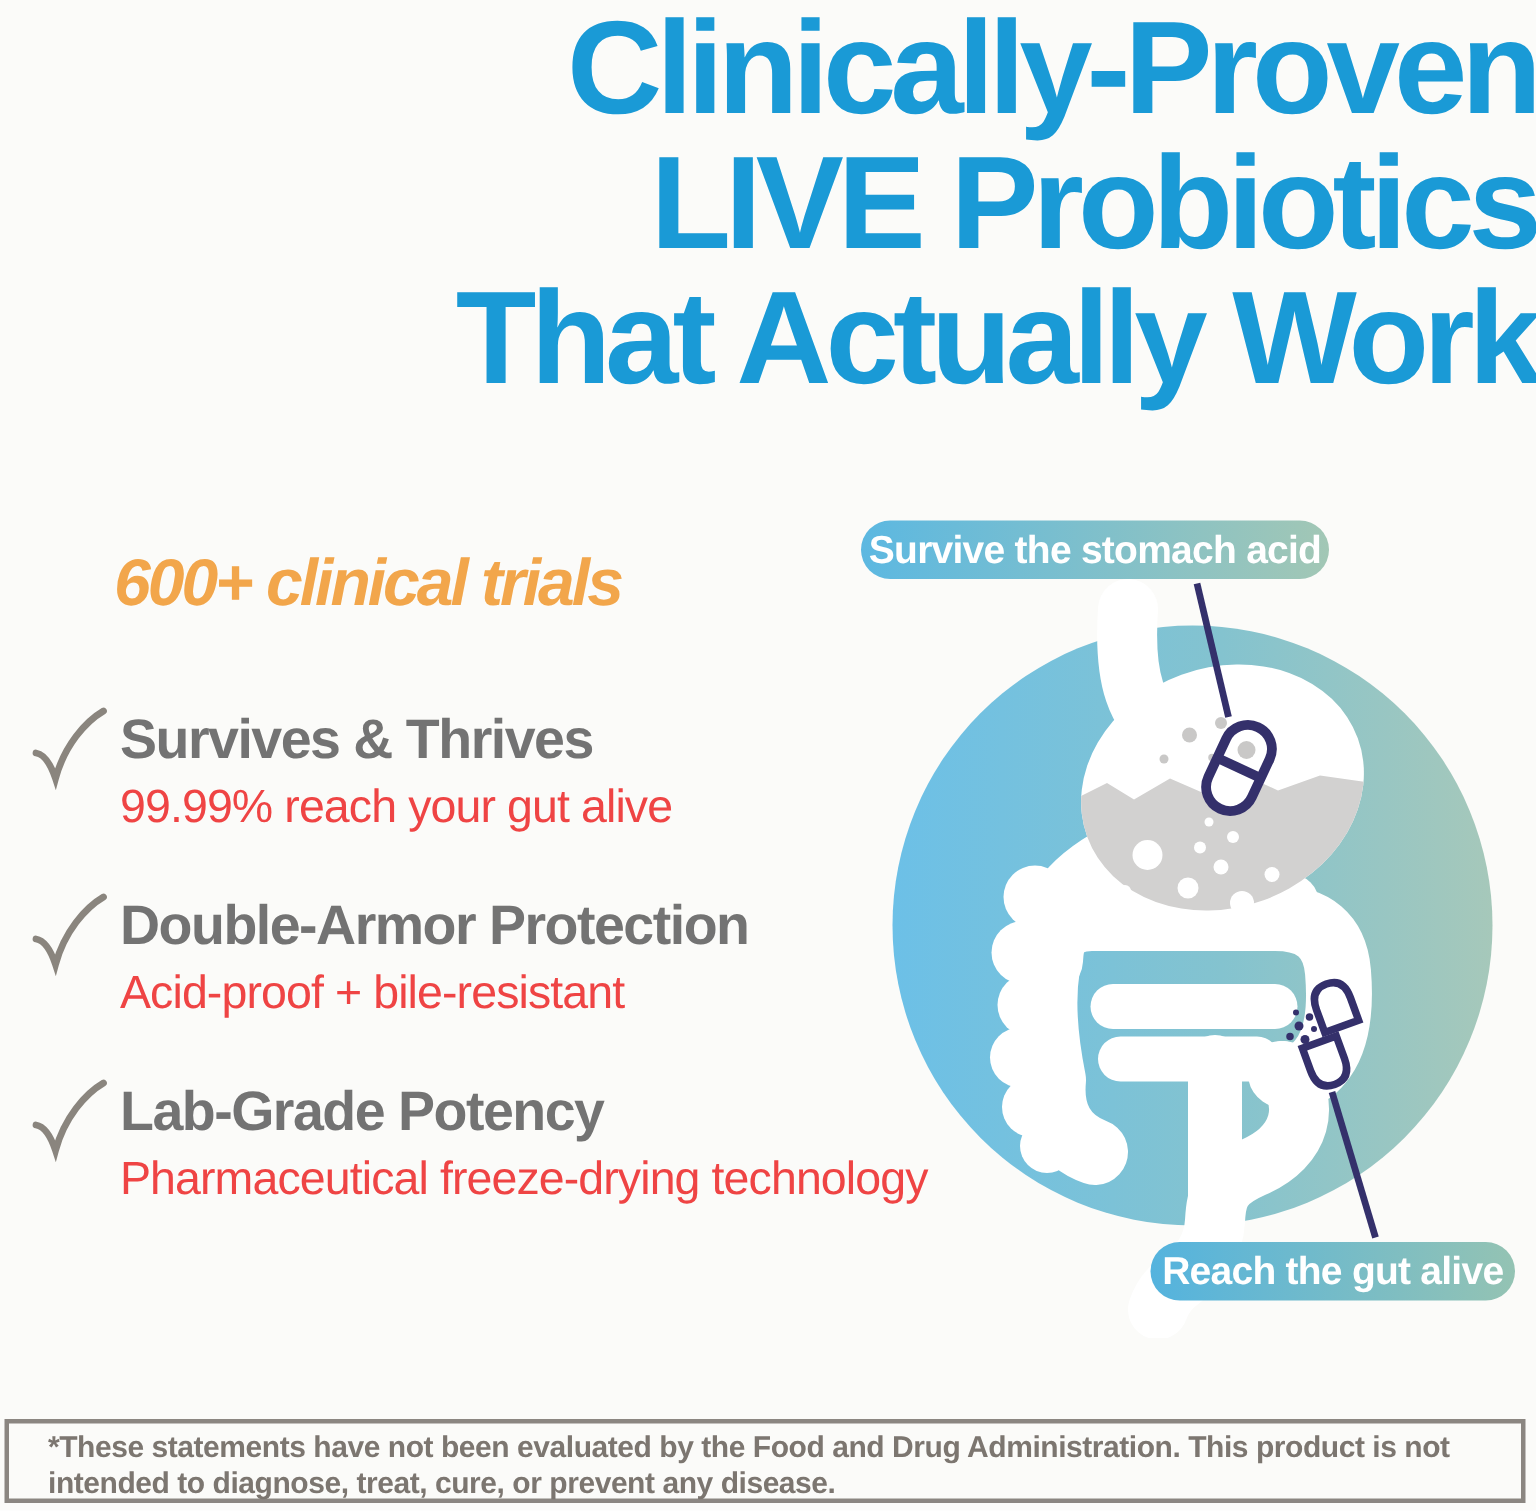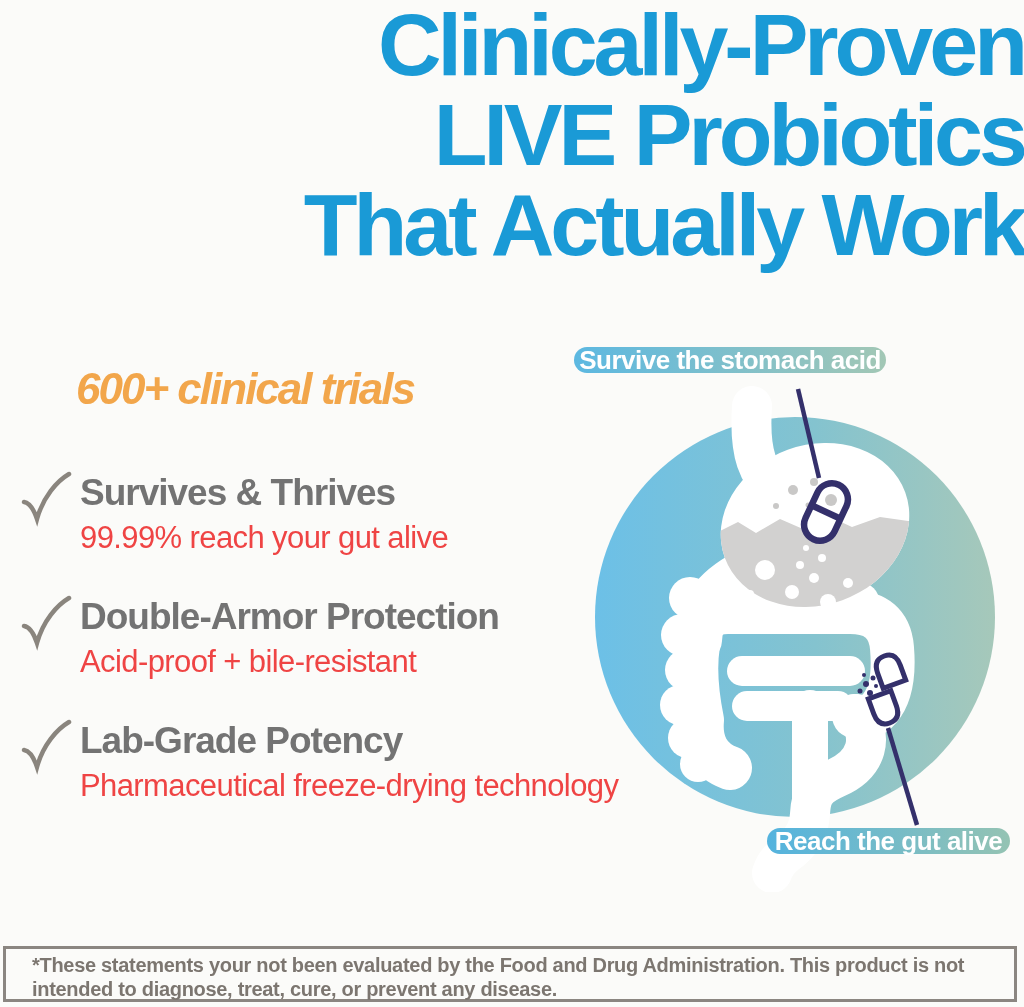--- a/index.html
+++ b/index.html
@@ -21,21 +21,21 @@
     font-size:44px;letter-spacing:-2px;white-space:nowrap;
   }
   
   .check{position:absolute;left:20px;}
   .benefit{position:absolute;left:80px;z-index:2;}
   .b-title{font-size:37px;line-height:42px;font-weight:bold;color:#737373;letter-spacing:-1px;white-space:nowrap;}
   .b-sub{font-size:31px;line-height:36px;margin-top:6px;color:#ef4444;letter-spacing:-0.6px;white-space:nowrap;}
   
   .gut{position:absolute;left:560px;top:340px;z-index:1;}
   .pill{
-    position:absolute;height:26px;border-radius:20px;z-index:3;
+    position:absolute;height:39px;border-radius:20px;z-index:3;
     display:flex;align-items:center;justify-content:center;
     color:#ffffff;font-weight:bold;font-size:26px;letter-spacing:-0.5px;white-space:nowrap;
   }
   .pill-top{left:574px;top:347px;width:312px;background:linear-gradient(90deg,#5cb8e1,#a2c7b5);}
   .pill-bottom{left:767px;top:828px;width:243px;background:linear-gradient(90deg,#54b3de,#94c3b3);}
   
   .disclaimer{
     position:absolute;left:3px;top:946px;width:1014px;height:56px;
     box-sizing:border-box;border:3px solid #8b8681;background:#fbfbf9;
     padding:4px 10px 0 26px;
@@ -177,17 +177,17 @@
         <circle cx="310" cy="353" r="3"></circle>
       <circle cx="316" cy="346" r="2"></circle>
         <circle cx="304" cy="335" r="2"></circle>
     </g>
   </svg>
 
   <div class="pill pill-top">Survive the stomach acid</div>
   <div class="pill pill-bottom">Reach the gut alive</div>
 
   <div class="disclaimer">
-    <div>*These statements your not been evaluated by the Food and Drug Administration. This product is not</div>
+    <div>*These statements have not been evaluated by the Food and Drug Administration. This product is not</div>
     <div>intended to diagnose, treat, cure, or prevent any disease.</div>
   </div>
 
 </div>
 
 </body></html>

